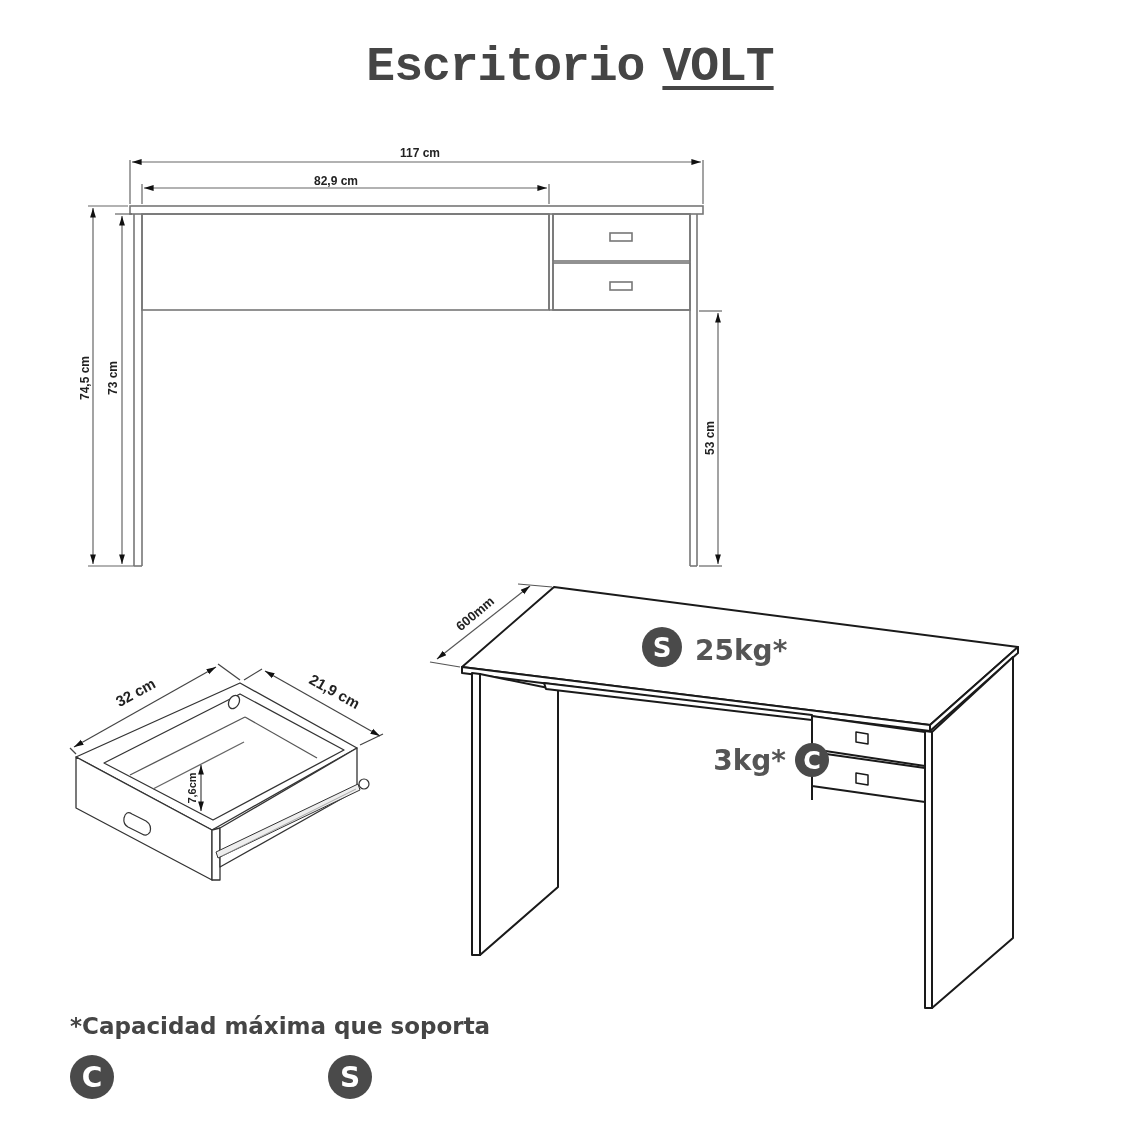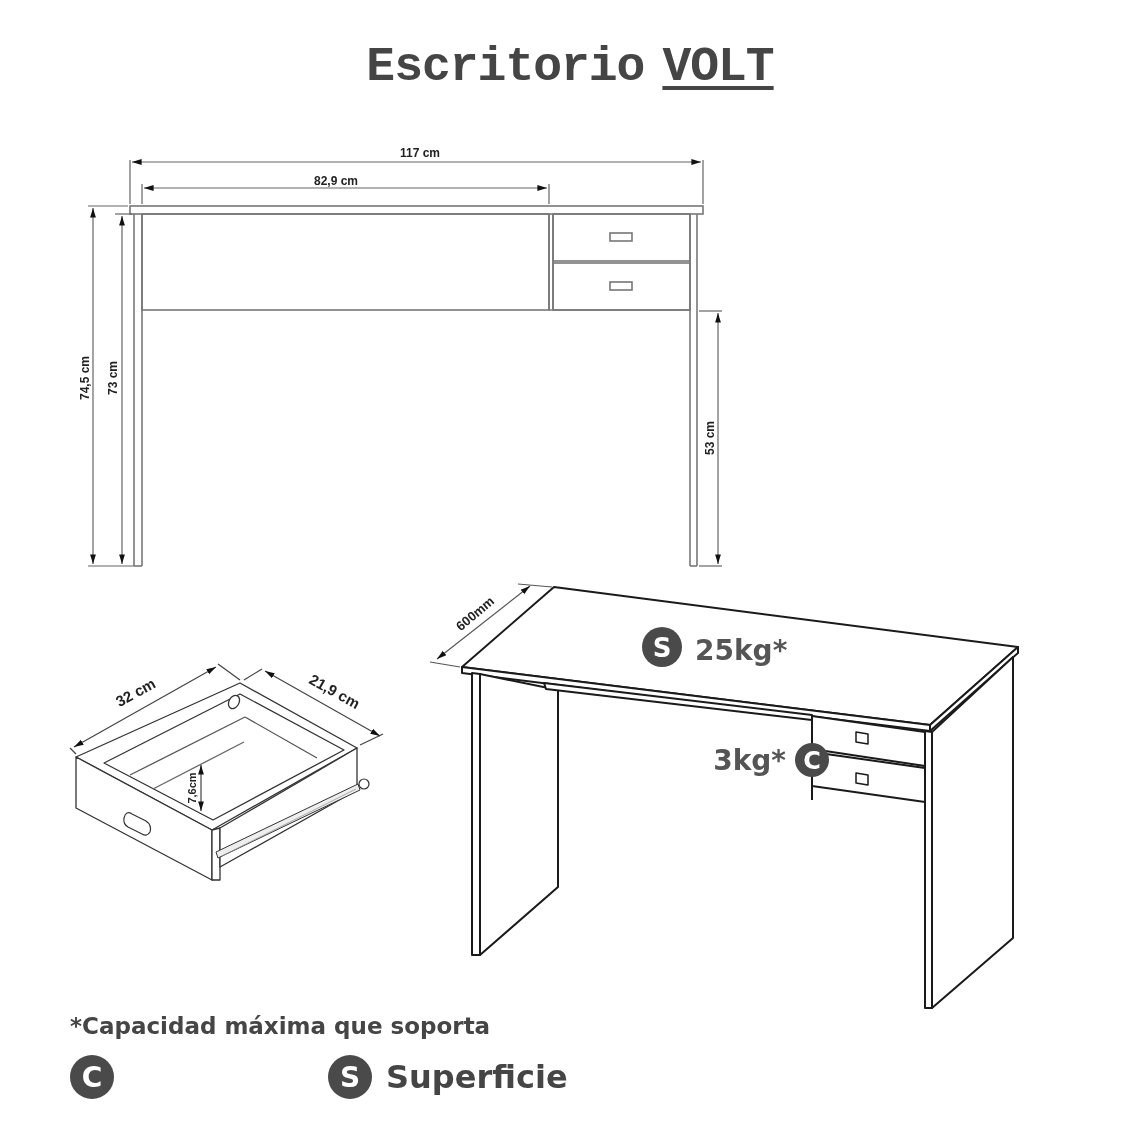--- a/index.html
+++ b/index.html
@@ -165,14 +165,13 @@
   <text class="dimtxt" font-size="11" text-anchor="middle" transform="translate(196,788) rotate(-90)">7,6cm</text>
 </svg>
 
 <div class="note">*Capacidad máxima que soporta</div>
 
 <div class="legend" style="left:70px;">
   <span class="badge">C</span>
 </div>
 <div class="legend" style="left:328px;">
   <span class="badge">S</span>
-  <span>Superficie</span>
 </div>
 
 </body></html>

